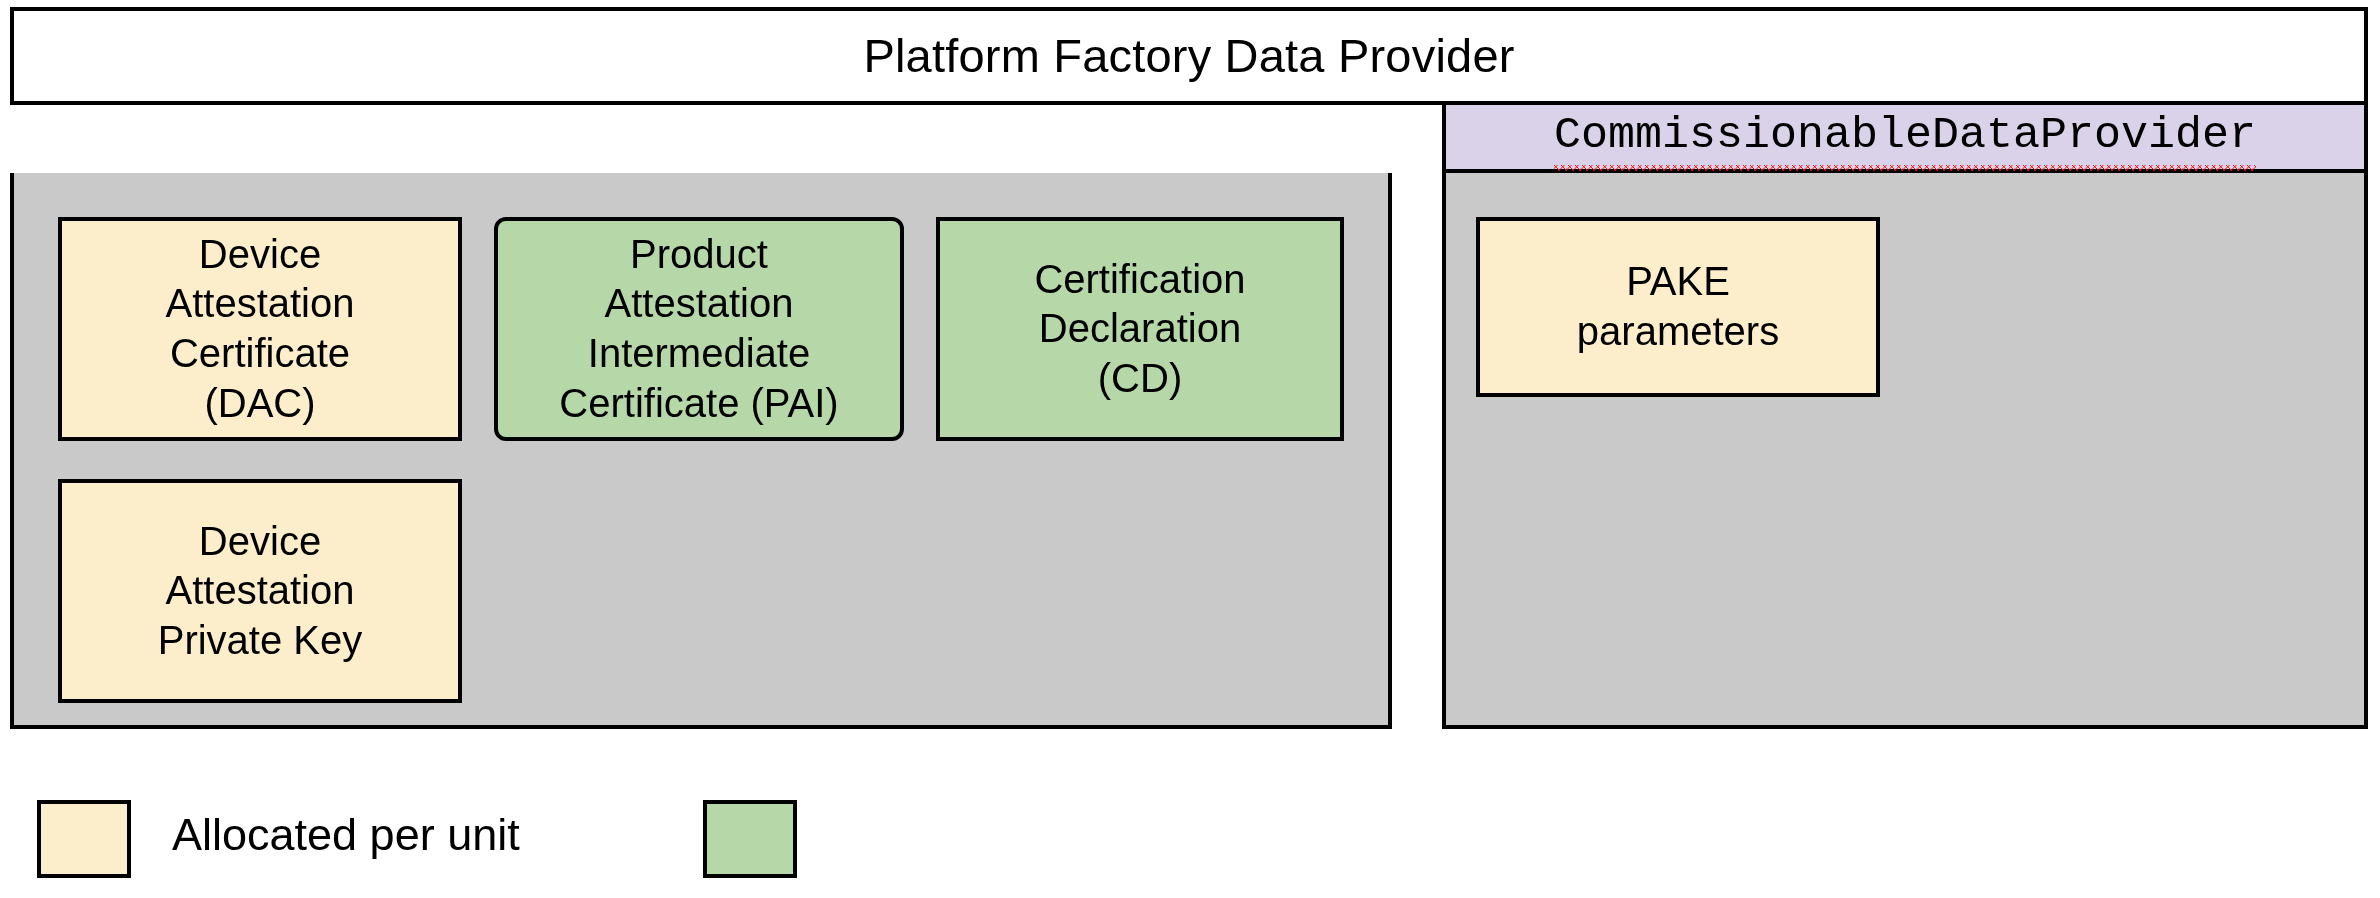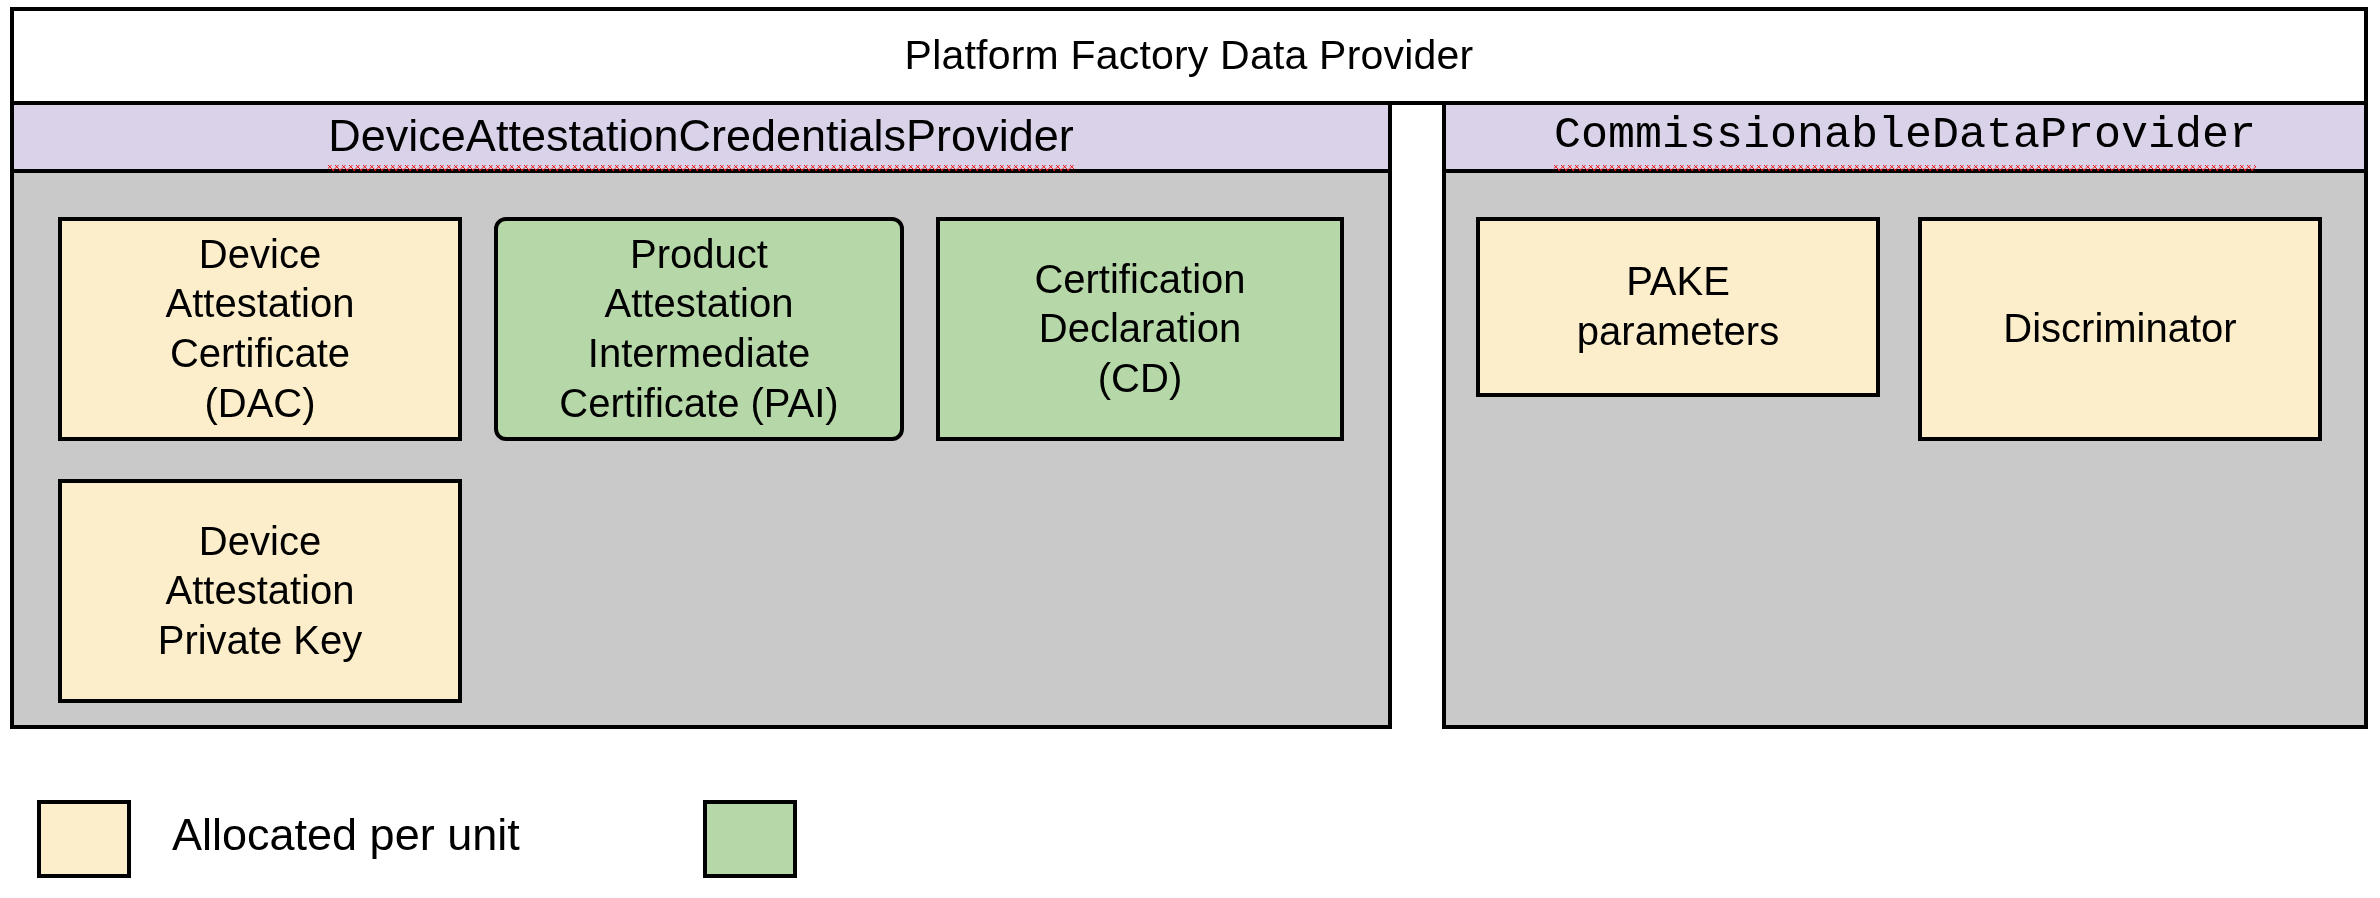--- a/index.html
+++ b/index.html
@@ -29,21 +29,21 @@
     top: 7px;
     width: 2358px;
     height: 98px;
     background: #ffffff;
     border: 4px solid #000000;
     display: flex;
     align-items: center;
     justify-content: center;
   }
   .title-bar .label {
-    font-size: 41px;
+    font-size: 47px;
     line-height: 1.05;
     letter-spacing: 0.2px;
     white-space: nowrap;
   }
 
   
   .provider-header {
     background: #d9d2e9;
     border: 4px solid #000000;
     border-top: none;
@@ -112,23 +112,20 @@
 </style>
 </head>
 <body>
 
 <div id="stage">
 
   <div class="abs title-bar">
     <span class="label">Platform Factory Data Provider</span>
   </div>
 
-  <div class="abs provider-header" style="left:10px; top:105px; width:1382px; height:68px;">
-    <span class="label spell">DeviceAttestationCredentialsProvider</span>
-  </div>
 
   <div class="abs provider-body" style="left:10px; top:173px; width:1382px; height:556px;">
 
     <div class="abs item-box fill-alloc" style="left:44px; top:44px; width:404px; height:224px;">
       <span class="label">Device
 Attestation
 Certificate
 (DAC)</span>
     </div>
 
@@ -156,23 +153,20 @@
     <span class="label spell">CommissionableDataProvider</span>
   </div>
 
   <div class="abs provider-body" style="left:1442px; top:173px; width:926px; height:556px;">
 
     <div class="abs item-box fill-alloc" style="left:30px; top:44px; width:404px; height:180px;">
       <span class="label">PAKE
 parameters</span>
     </div>
 
-    <div class="abs item-box fill-alloc" style="left:472px; top:44px; width:404px; height:224px;">
-      <span class="label">Discriminator</span>
-    </div>
   </div>
 
   <div class="abs" style="left:37px; top:800px;">
     <div class="legend-swatch" style="background:#fdeecb;"></div>
   </div>
   <div class="abs legend-label" style="left:172px; top:812px;">Allocated per unit</div>
 
   <div class="abs" style="left:703px; top:800px;">
     <div class="legend-swatch" style="background:#b6d7a8;"></div>
   </div>

